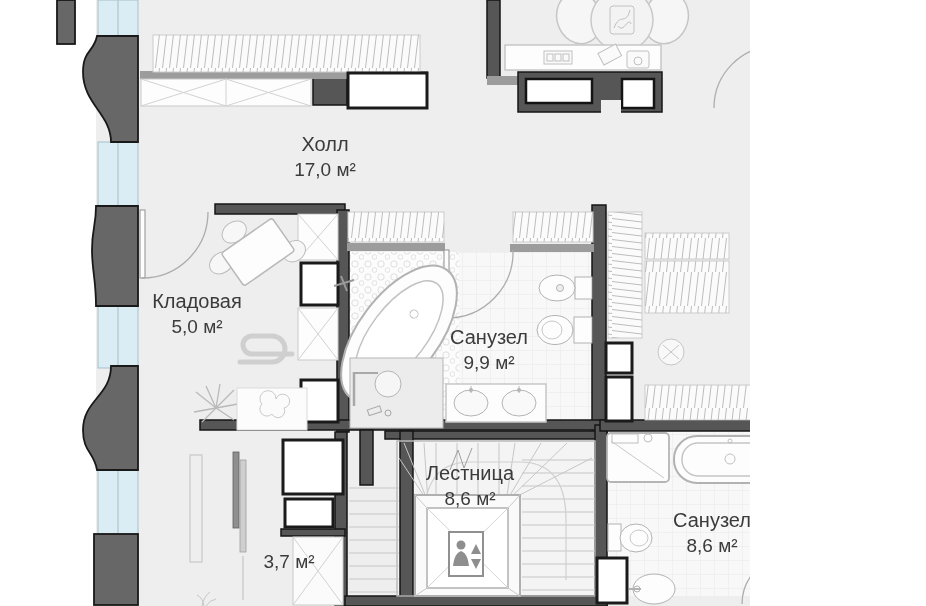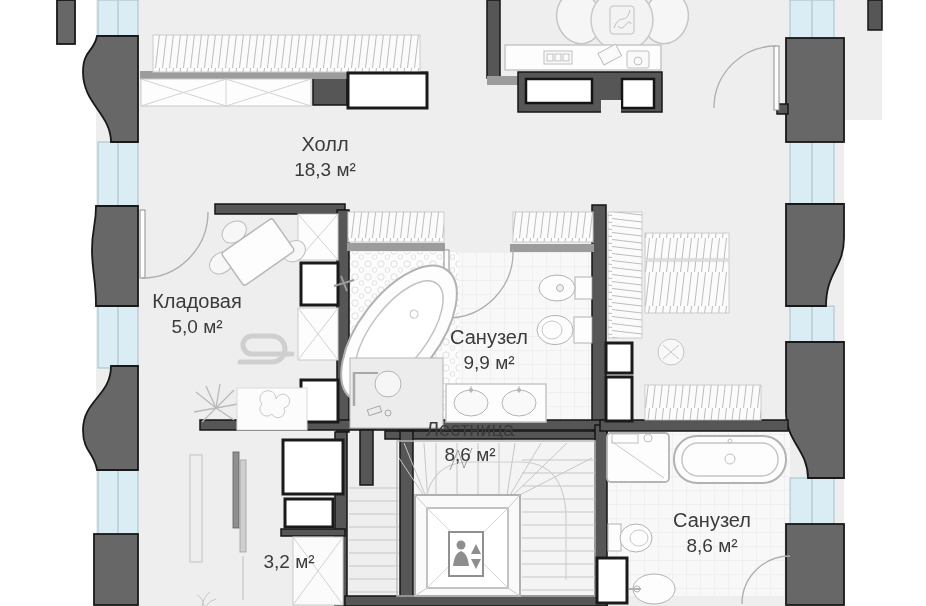--- a/index.html
+++ b/index.html
@@ -1,16 +1,16 @@
 <!DOCTYPE html>
 <html><head>
 <meta charset="utf-8">
 <style>
   html,body{margin:0;padding:0;background:#ffffff}
-  .plan{position:relative;width:926px;height:606px;background:#ffffff;overflow:hidden;
+  .plan{position:relative;width:750px;height:606px;background:#ffffff;overflow:hidden;
         font-family:"Liberation Sans",sans-serif}
   .plan svg{position:absolute;left:0;top:0}
   .room-label{position:absolute;transform:translateX(-50%);text-align:center;
         color:#3b3b3b;white-space:nowrap;z-index:5}
   .room-label .rname{font-size:20px;line-height:26px}
   .room-label .rarea{font-size:19px;line-height:26px}
 </style>
 </head>
 <body>
 
@@ -335,35 +335,35 @@
     <g>
       <ellipse cx="654" cy="589" rx="21" ry="15" fill="#fdfdfd" stroke="#b2b2b2"></ellipse>
       <circle cx="637" cy="589" r="3" fill="none" stroke="#b2b2b2"></circle>
       <line x1="629" y1="589" x2="641" y2="589" stroke="#b2b2b2" stroke-width="2"></line>
     </g>
   </g>
 </svg>
 
   <div class="room-label" style="left:325px;top:131px">
     <div class="rname">Холл</div>
-    <div class="rarea">18,3 м²</div>
+    <div class="rarea">17,0 м²</div>
   </div>
   <div class="room-label" style="left:197px;top:288px">
     <div class="rname">Кладовая</div>
     <div class="rarea">5,0 м²</div>
   </div>
   <div class="room-label" style="left:489px;top:324px">
     <div class="rname">Санузел</div>
     <div class="rarea">9,9 м²</div>
   </div>
-  <div class="room-label" style="left:470px;top:416px">
+  <div class="room-label" style="left:470px;top:460px">
     <div class="rname">Лестница</div>
     <div class="rarea">8,6 м²</div>
   </div>
   <div class="room-label" style="left:289px;top:549px">
-    <div class="rarea">3,2 м²</div>
+    <div class="rarea">3,7 м²</div>
   </div>
   <div class="room-label" style="left:712px;top:507px">
     <div class="rname">Санузел</div>
     <div class="rarea">8,6 м²</div>
   </div>
 
 </div>
 
 </body></html>

